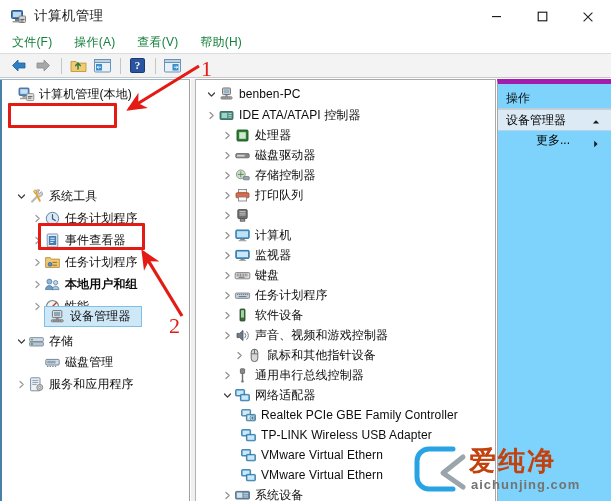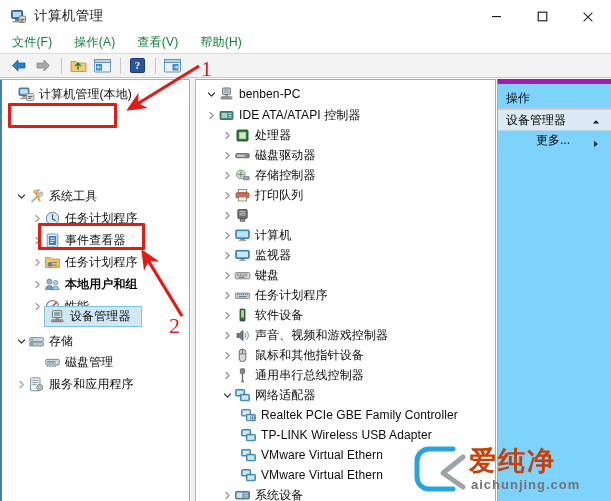--- a/index.html
+++ b/index.html
@@ -539,21 +539,21 @@
           </span>
         <span class="ico">
           <svg width="17" height="17" viewBox="0 0 17 17">
               <path d="M3 6.4h2.6L9 3.4v10.2L5.6 10.6H3z" fill="#6e7c89" stroke="#49545f" stroke-width="0.8" stroke-linejoin="round"></path>
               <path d="M11 6.2a3.6 3.6 0 010 4.6M12.8 4.6a6 6 0 010 7.8" stroke="#6e7c89" stroke-width="1" fill="none" stroke-linecap="round"></path>
             </svg>
         </span>
         <span class="lbl">声音、视频和游戏控制器</span>
       </div>
 
-      <div class="row" style="left:28px;top:265px;">
+      <div class="row" style="left:40px;top:265px;">
         <span class="chev">
             <svg width="9" height="9" viewBox="0 0 9 9">
               <path d="M3 1.5L6.2 4.5L3 7.5" fill="none" stroke="#8f8f8f" stroke-width="1.2" stroke-linecap="round" stroke-linejoin="round"></path>
             </svg>
           </span>
         <span class="ico">
           <svg width="17" height="17" viewBox="0 0 17 17">
               <rect x="5.2" y="2.2" width="6.6" height="12.4" rx="3.2" fill="#d8d8d8" stroke="#5e5e5e" stroke-width="0.9"></rect>
               <path d="M8.5 2.4v4.4" stroke="#5e5e5e" stroke-width="0.9"></path>
               <path d="M5.3 6.8h6.4" stroke="#5e5e5e" stroke-width="0.8"></path>

